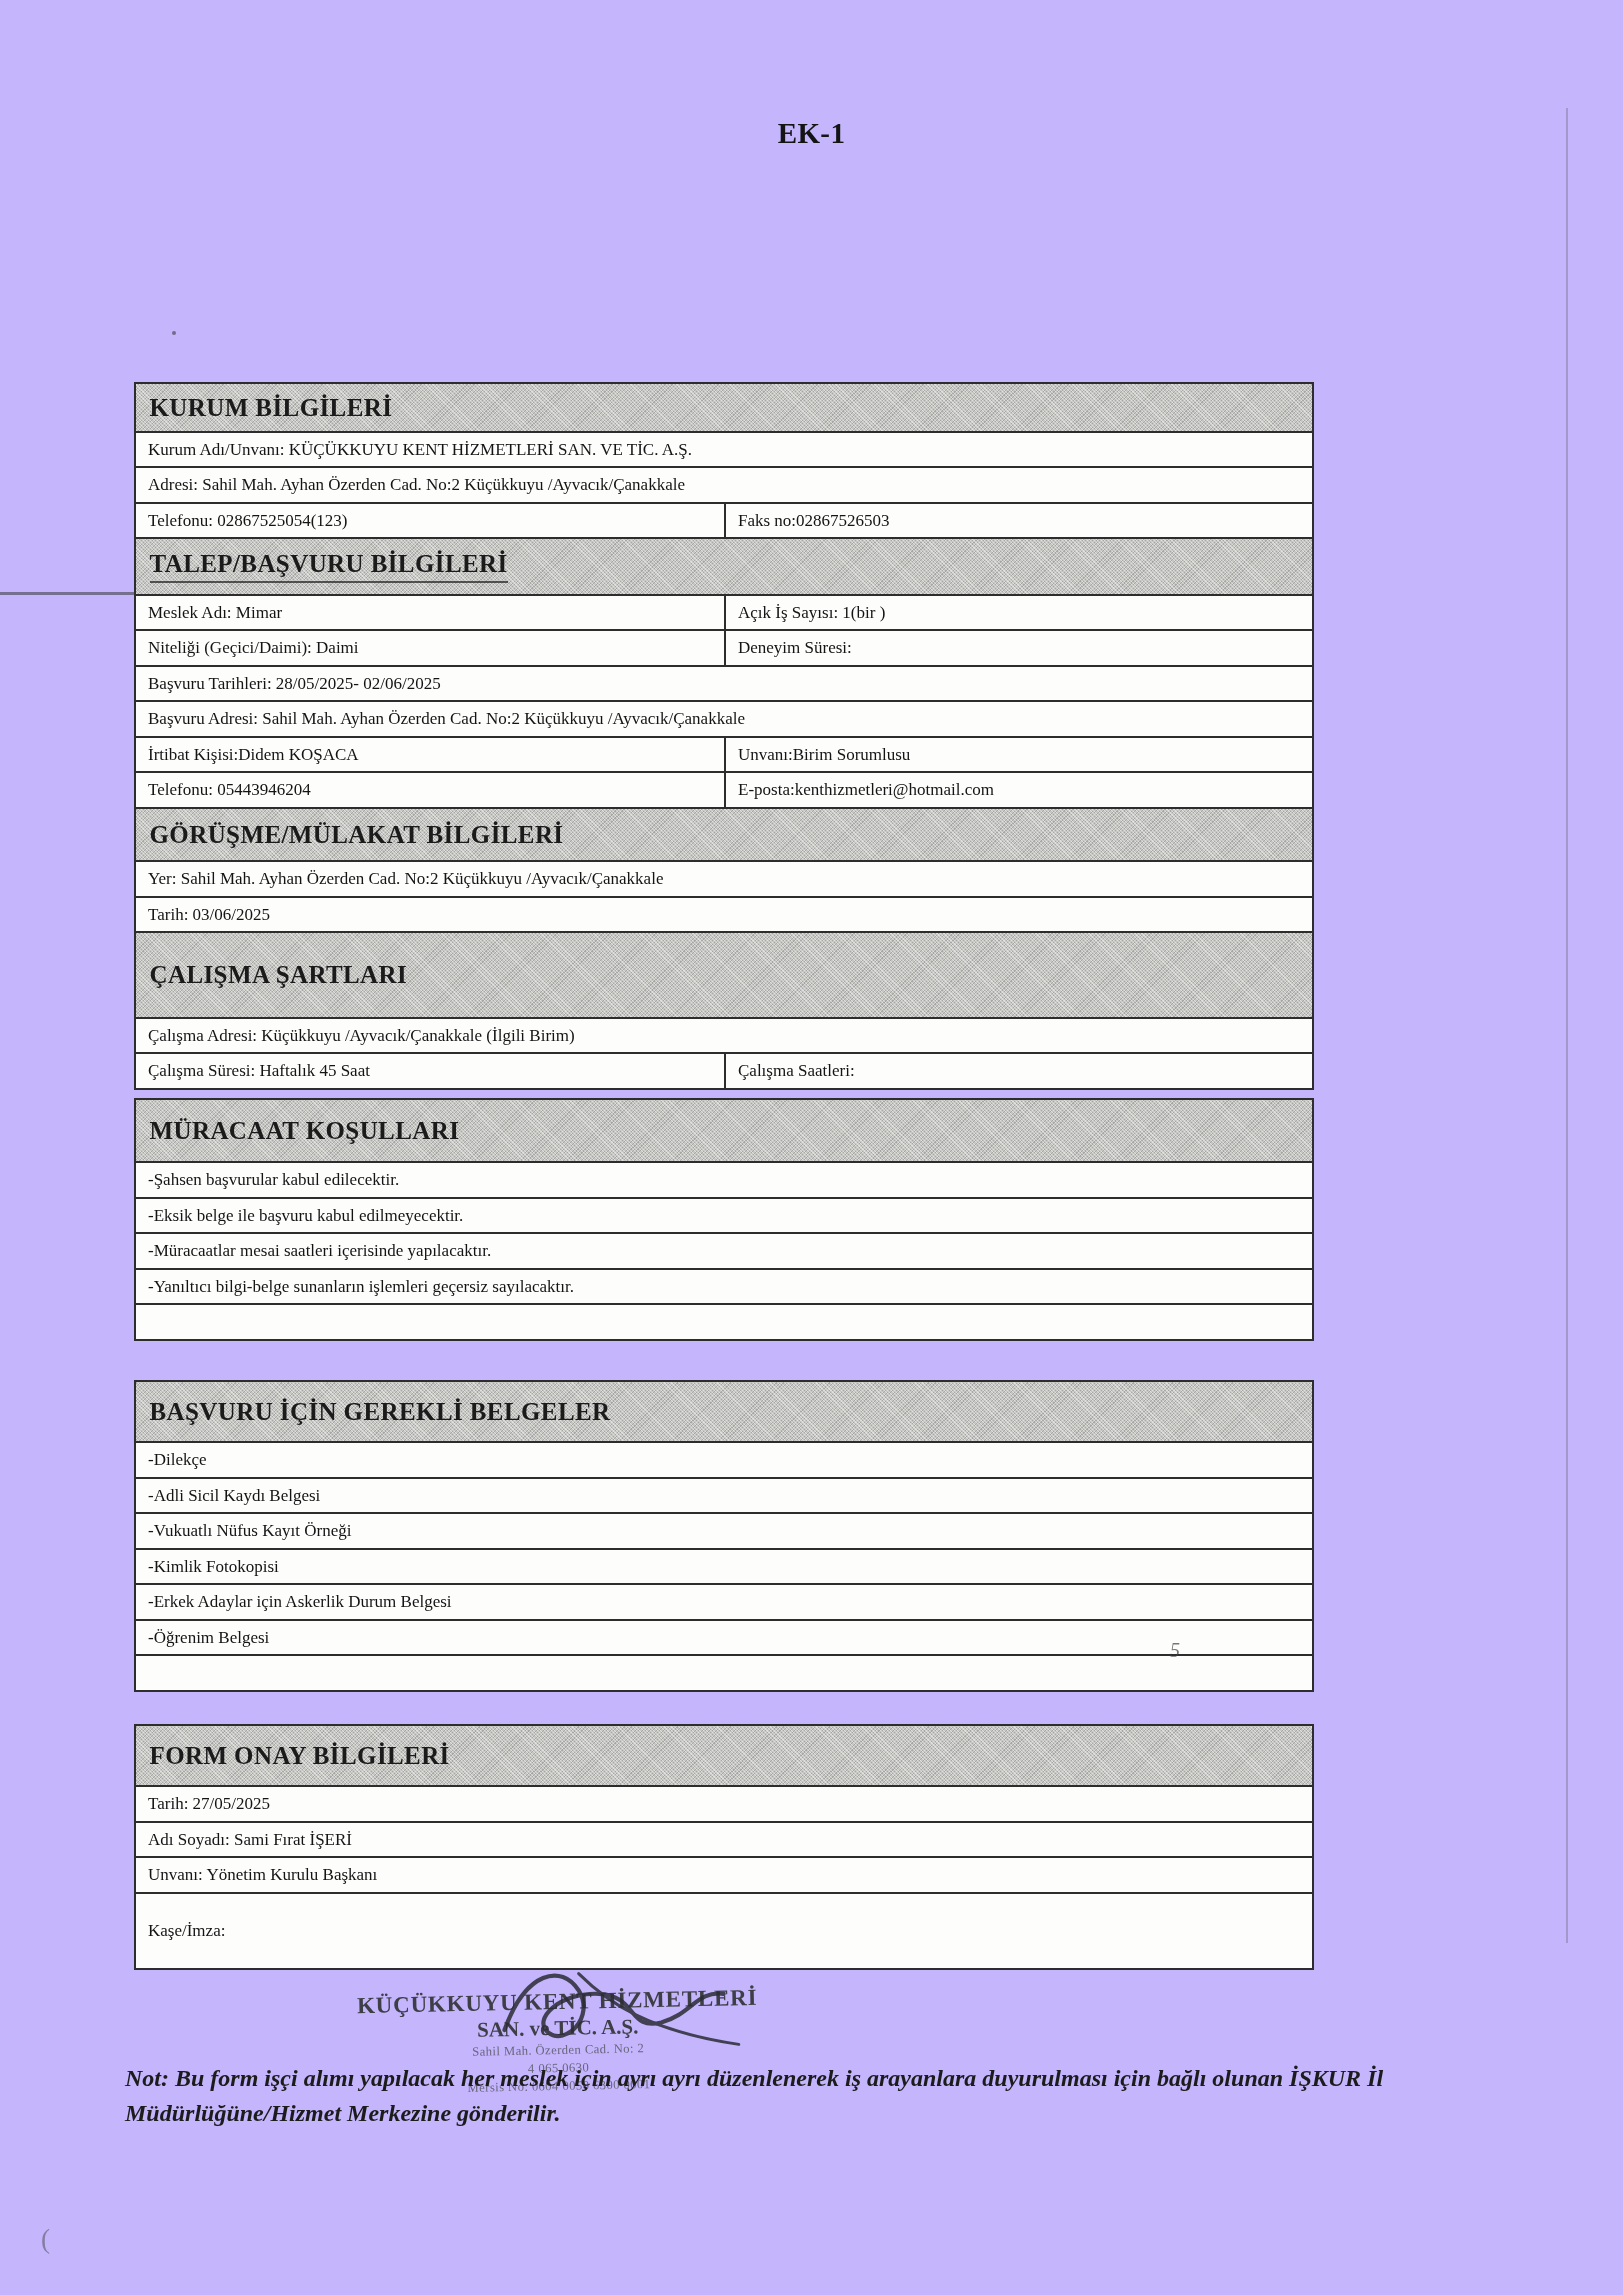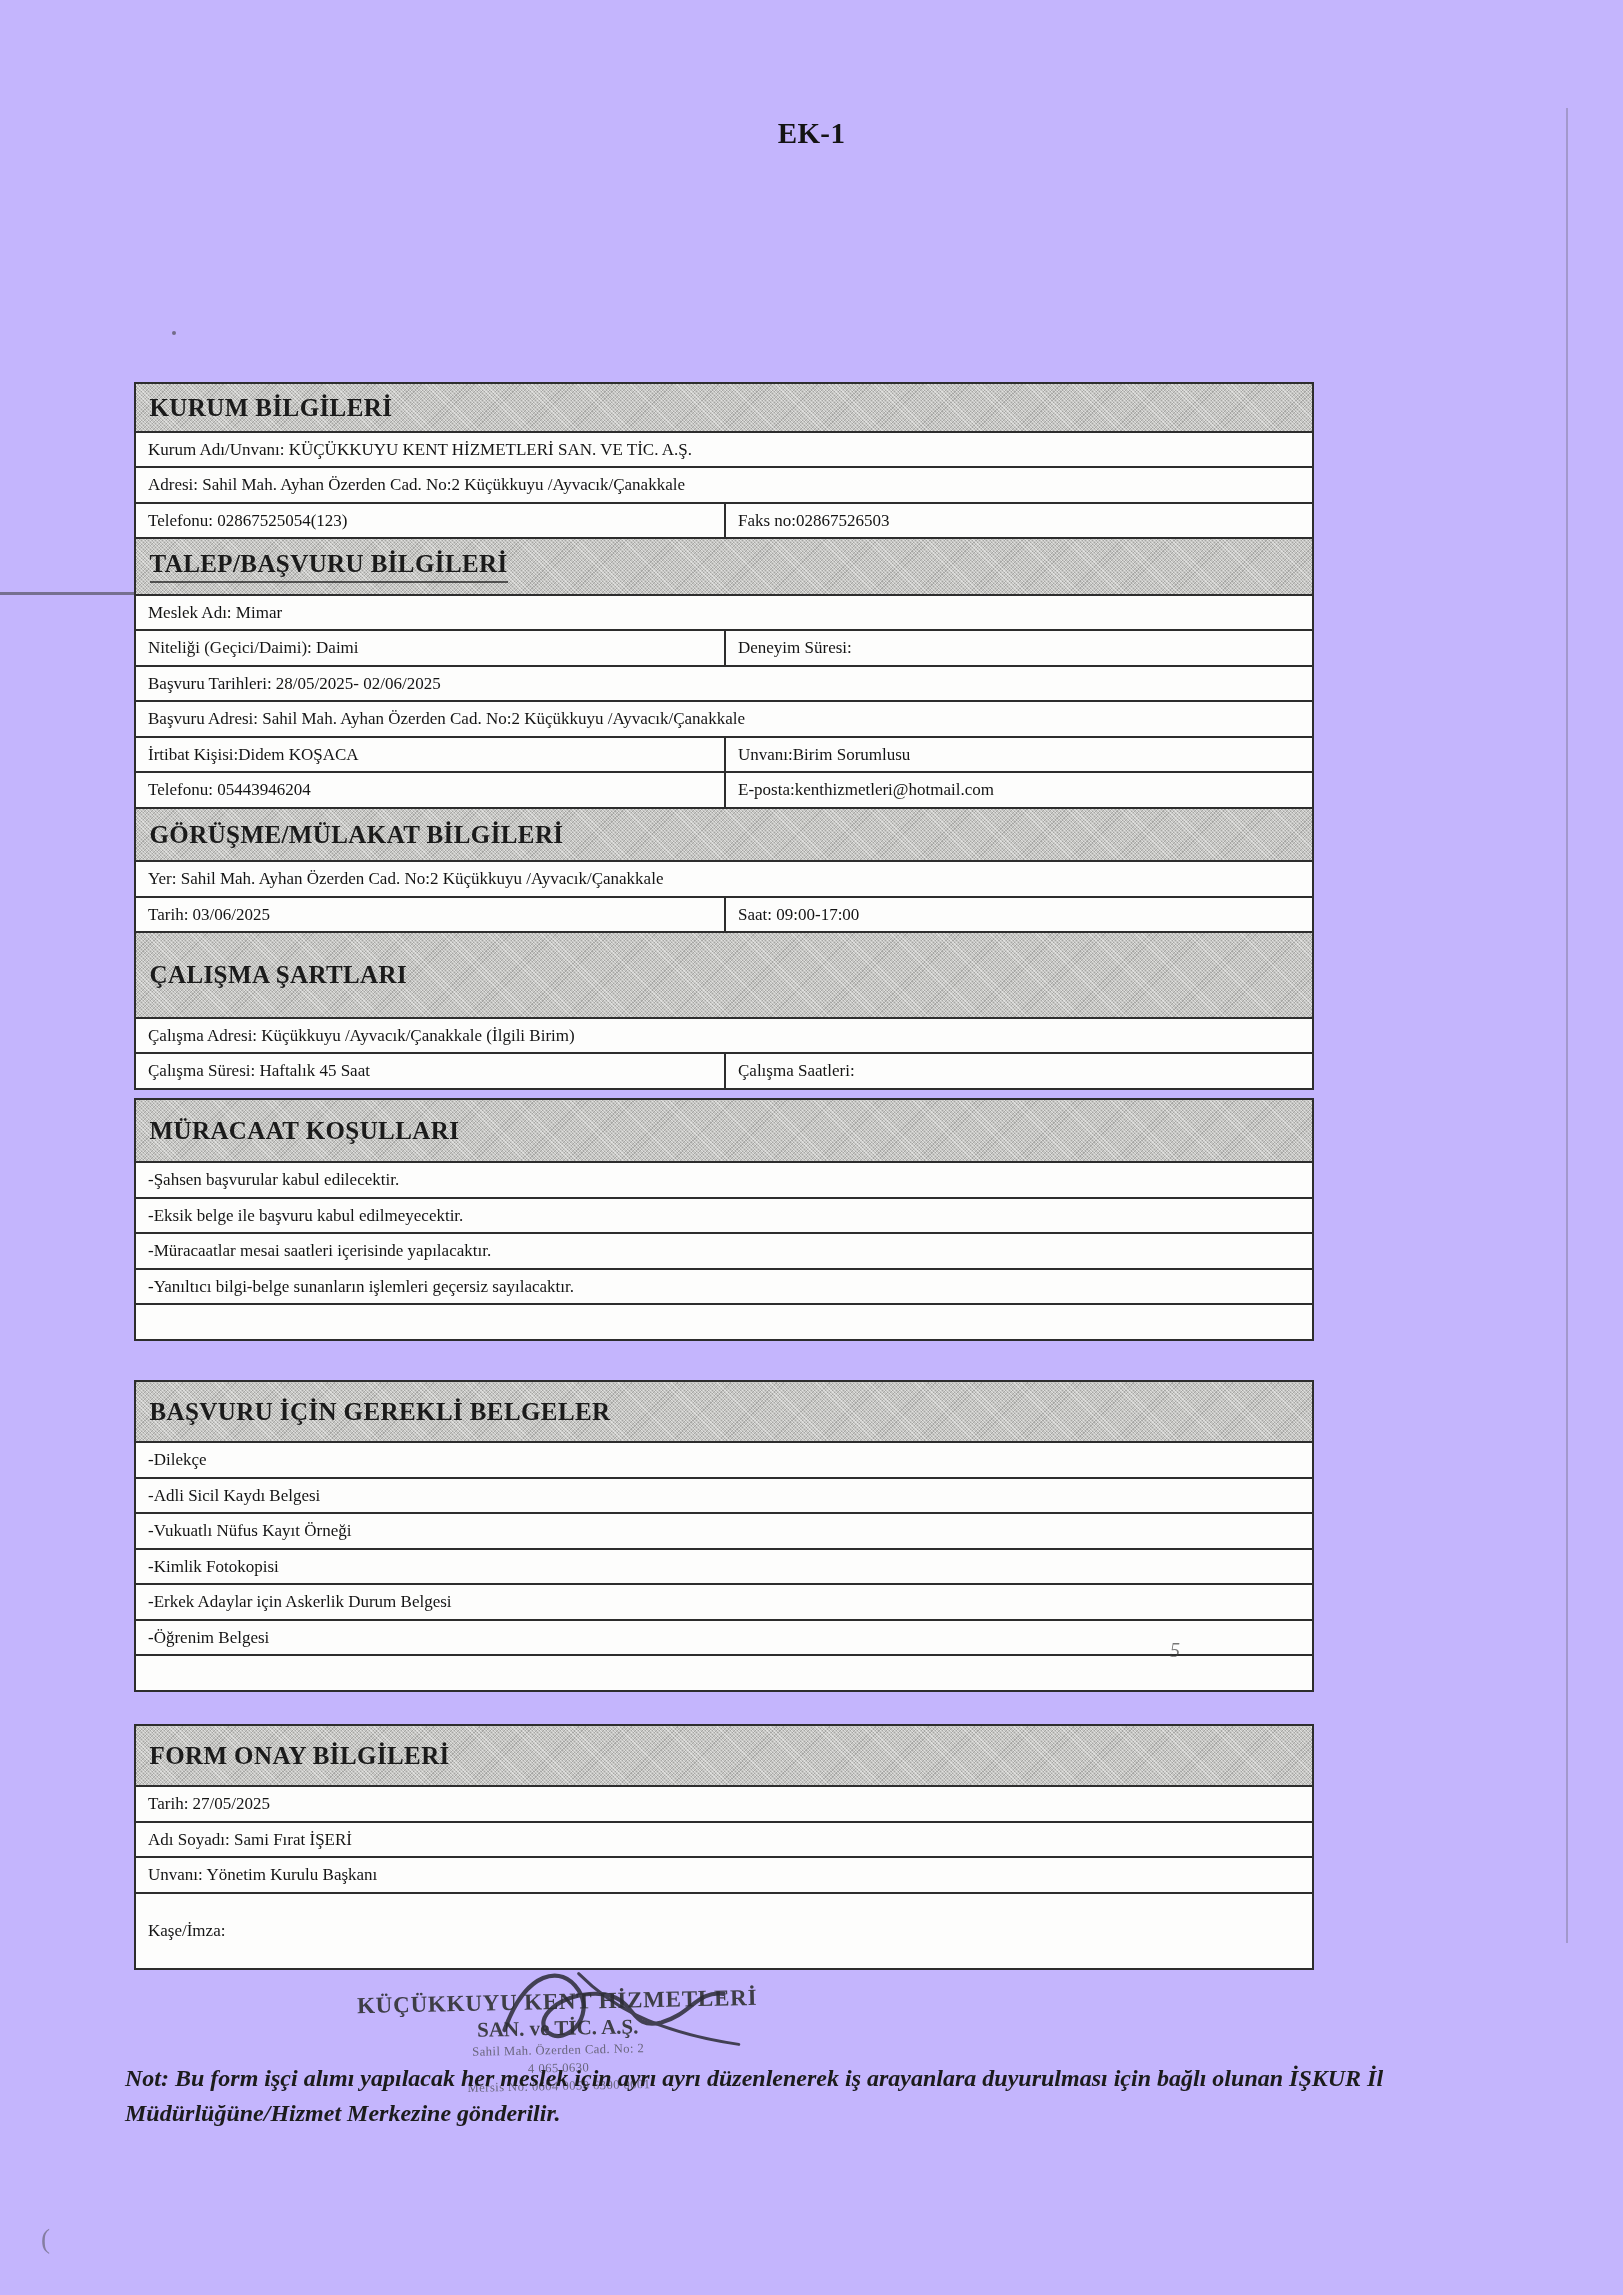--- a/index.html
+++ b/index.html
@@ -96,20 +96,21 @@
     <div class="row cols">
       <div class="cell">Telefonu: 02867525054(123)</div>
       <div class="cell right">Faks no:02867526503</div>
     </div>
 
     <div class="hdr underlined" style="height:59px">
       <span class="hdr-label">TALEP/BAŞVURU BİLGİLERİ</span>
     </div>
     <div class="row cols">
       <div class="cell">Meslek Adı: Mimar</div>
+      <div class="cell right">Açık İş Sayısı: 1(bir )</div>
     </div>
     <div class="row cols">
       <div class="cell">Niteliği (Geçici/Daimi): Daimi</div>
       <div class="cell right">Deneyim Süresi:</div>
     </div>
     <div class="row">Başvuru Tarihleri: 28/05/2025- 02/06/2025</div>
     <div class="row">Başvuru Adresi: Sahil Mah. Ayhan Özerden Cad. No:2 Küçükkuyu /Ayvacık/Çanakkale</div>
     <div class="row cols">
       <div class="cell">İrtibat Kişisi:Didem KOŞACA</div>
       <div class="cell right">Unvanı:Birim Sorumlusu</div>
@@ -118,21 +119,20 @@
       <div class="cell">Telefonu: 05443946204</div>
       <div class="cell right">E-posta:kenthizmetleri@hotmail.com</div>
     </div>
 
     <div class="hdr" style="height:56px">
       <span class="hdr-label">GÖRÜŞME/MÜLAKAT BİLGİLERİ</span>
     </div>
     <div class="row">Yer: Sahil Mah. Ayhan Özerden Cad. No:2 Küçükkuyu /Ayvacık/Çanakkale</div>
     <div class="row cols">
       <div class="cell">Tarih: 03/06/2025</div>
-      <div class="cell right">Saat: 09:00-17:00</div>
     </div>
 
     <div class="hdr" style="height:88px">
       <span class="hdr-label">ÇALIŞMA ŞARTLARI</span>
     </div>
     <div class="row">Çalışma Adresi: Küçükkuyu /Ayvacık/Çanakkale (İlgili Birim)</div>
     <div class="row cols">
       <div class="cell">Çalışma Süresi: Haftalık 45 Saat</div>
       <div class="cell right">Çalışma Saatleri:</div>
     </div>

